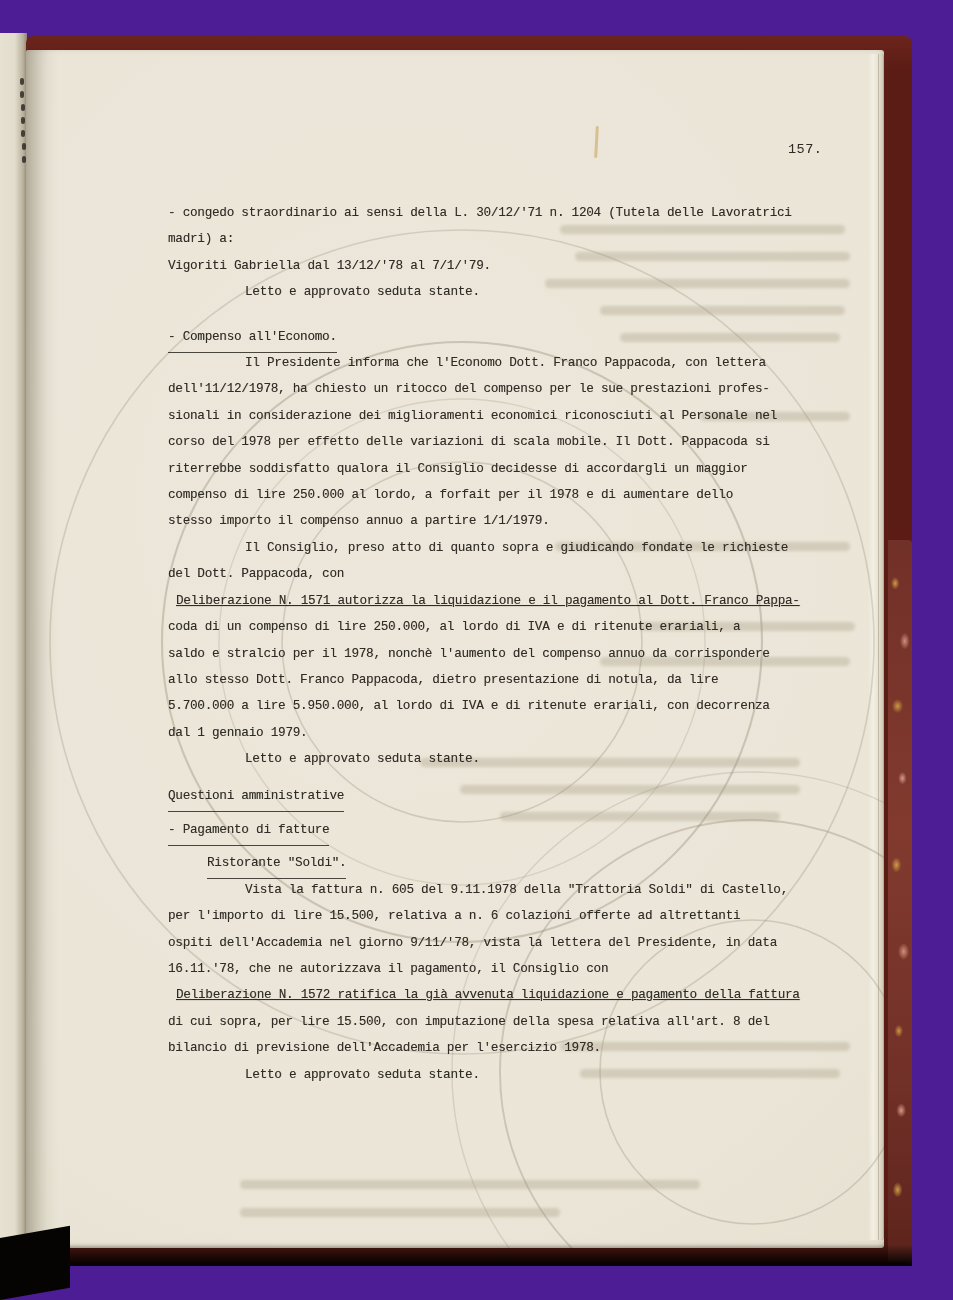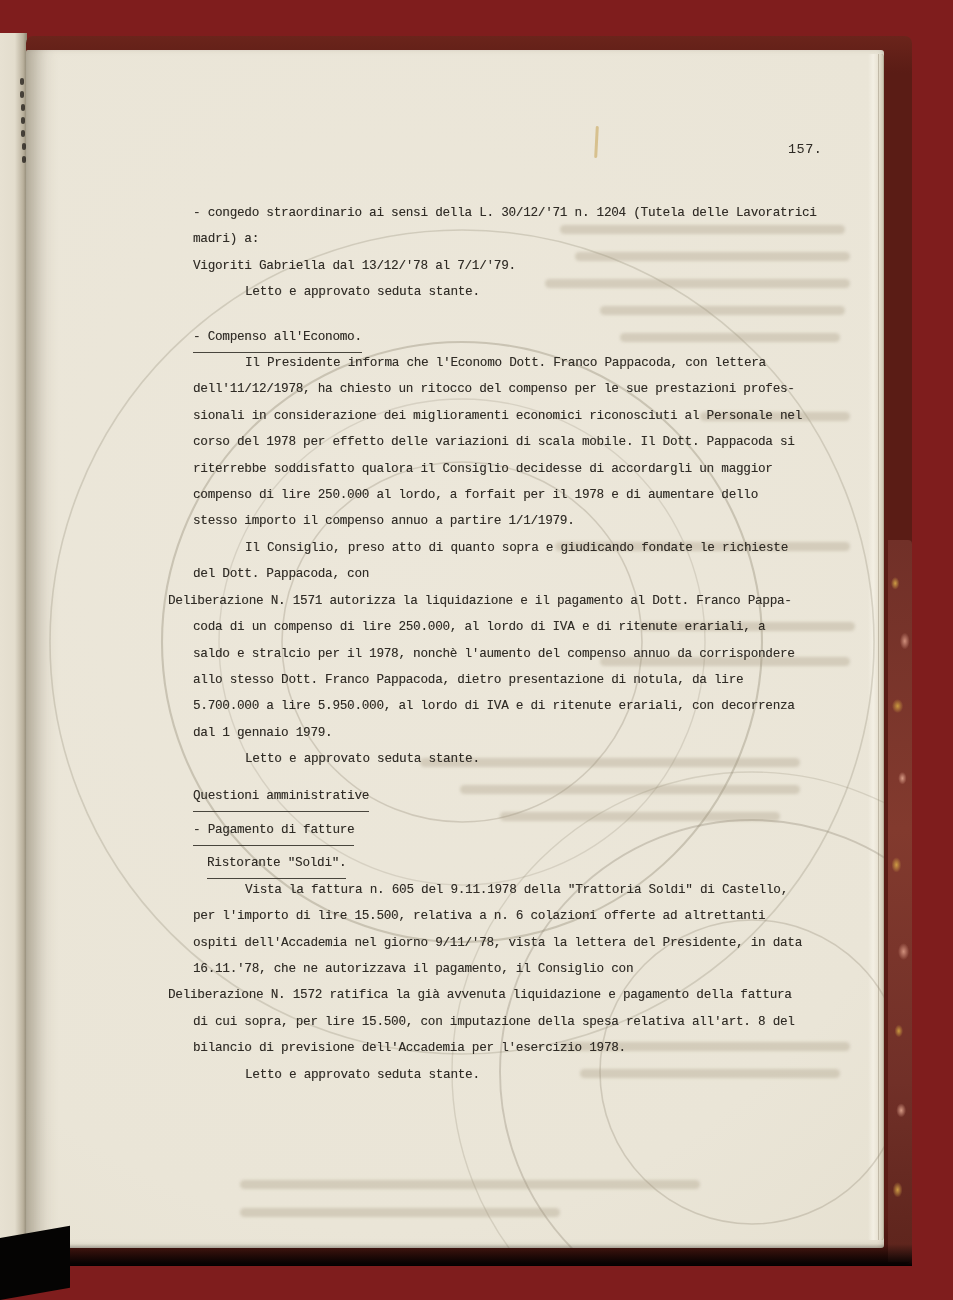--- a/index.html
+++ b/index.html
@@ -1,21 +1,21 @@
 <!DOCTYPE html>
 <html style="--paper: #eae5d7; --ink: #2f2b25; --cover: #5a1c15;"><head>
 <meta charset="utf-8">
 <style>
   :root{
     --paper:#eae5d7; --ink:#2f2b25; --cover:#5a1c15;
   }
   html,body{margin:0;padding:0;background:#000;}
   .photo{
     position:relative; width:953px; height:1300px;
-    background:#7f1d1d; overflow:hidden;
+    background:#4c1d95; overflow:hidden;
     font-family:"Liberation Mono","DejaVu Sans Mono",monospace;
   }
   
   .under-page{
     position:absolute; left:0; top:33px; width:27px; height:1222px;
     background:linear-gradient(90deg,#e7e1d2 0%,#e3ddcd 55%,#b9b09c 86%,#8e8672 100%);
   }
   
   .cover{
     position:absolute; left:26px; top:36px; width:886px; height:1228px;
@@ -85,23 +85,23 @@
     position:absolute; left:762px; top:92px;
     font-size:13.5px; color:var(--ink); letter-spacing:.5px;
   }
   .doc{
     position:absolute; left:142px; top:150px; width:690px;
     font-size:12.6px; line-height:26.4px; color:var(--ink);
     letter-spacing:-.22px; white-space:pre; 
     text-shadow:.3px .3px 0 rgba(47,43,37,.35);
   }
   .line{min-height:26.4px;}
-  .c-m{margin-left:25px;}
+  .c-m{}
   .c-i{margin-left:77px;}
-  .c-o{margin-left:0;}
+  .c-o{margin-left:8px;text-decoration:underline;}
   .c-r{margin-left:39px;}
   .u{border-bottom:1.4px solid rgba(44,40,33,.85); padding-bottom:8px;}
 </style>
 </head>
 <body>
 
 <div class="photo">
 
   <div class="under-page"></div>
   <div class="cover"></div>

